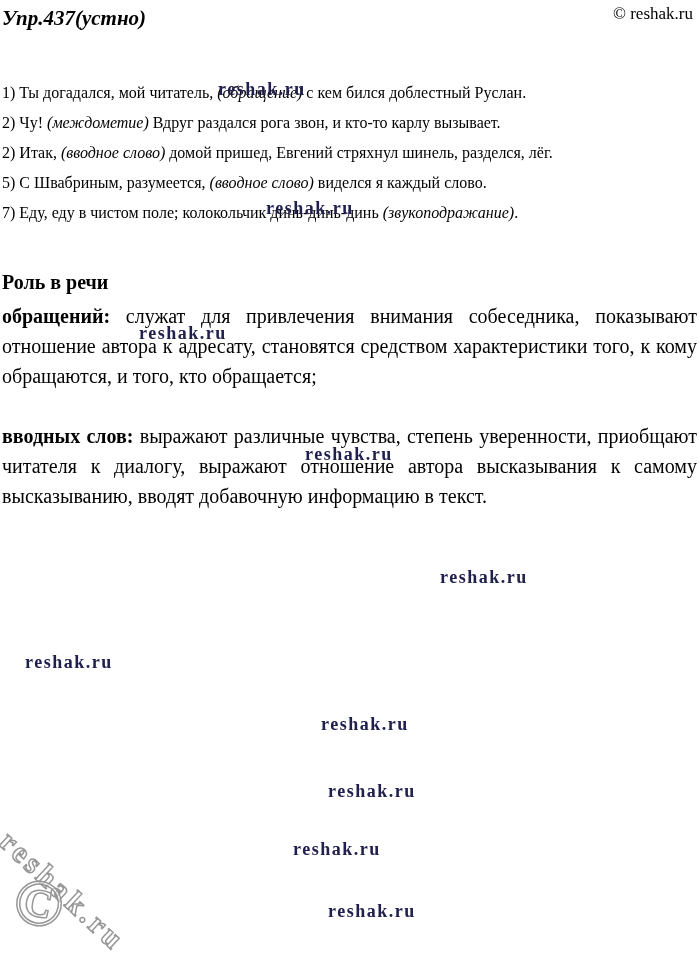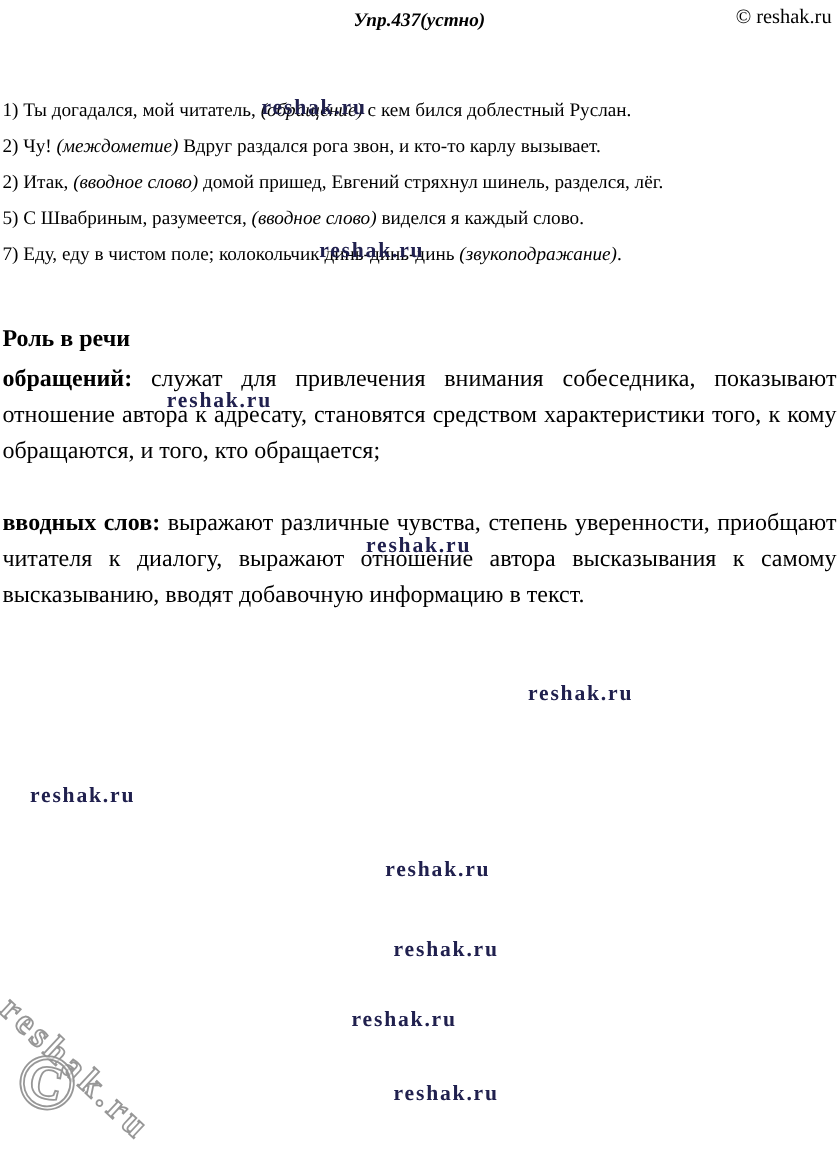--- a/index.html
+++ b/index.html
@@ -13,22 +13,21 @@
     height: 963px;
     background: #ffffff;
     font-family: "Liberation Serif", serif;
     color: #000000;
     overflow: hidden;
     box-sizing: border-box;
     padding: 0 2px;
   }
   .title {
     margin-top: 3px;
-    text-align: center;
-    font-size: 16px;
+    font-size: 21px;
     line-height: 30px;
     font-weight: bold;
     font-style: italic;
   }
   .copyright {
     position: absolute;
     top: 1px;
     right: 4px;
     font-size: 17px;
     line-height: 20px;

